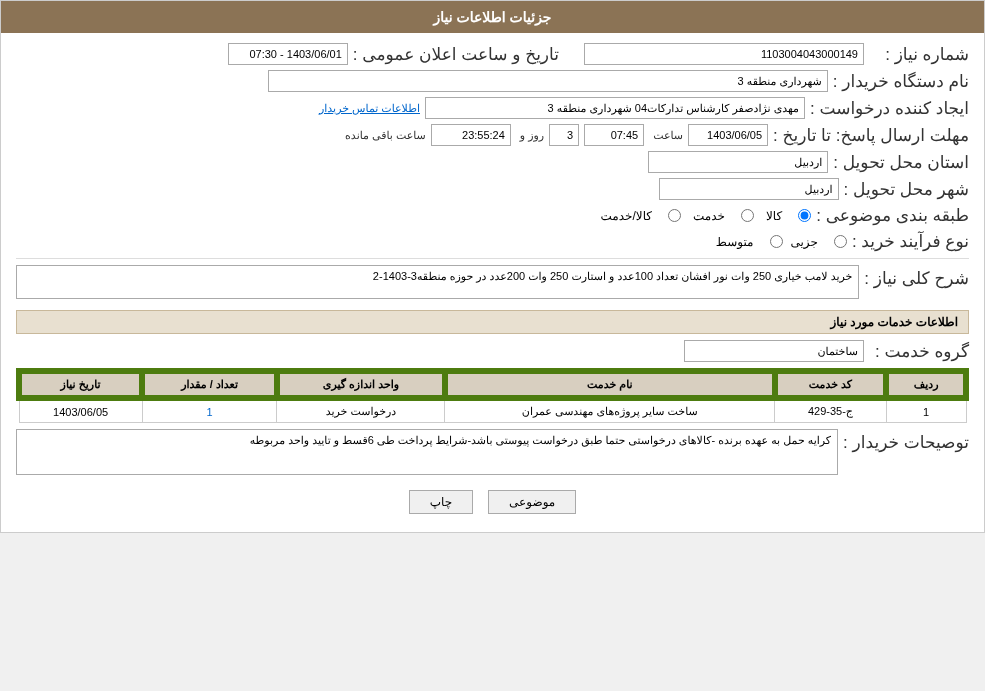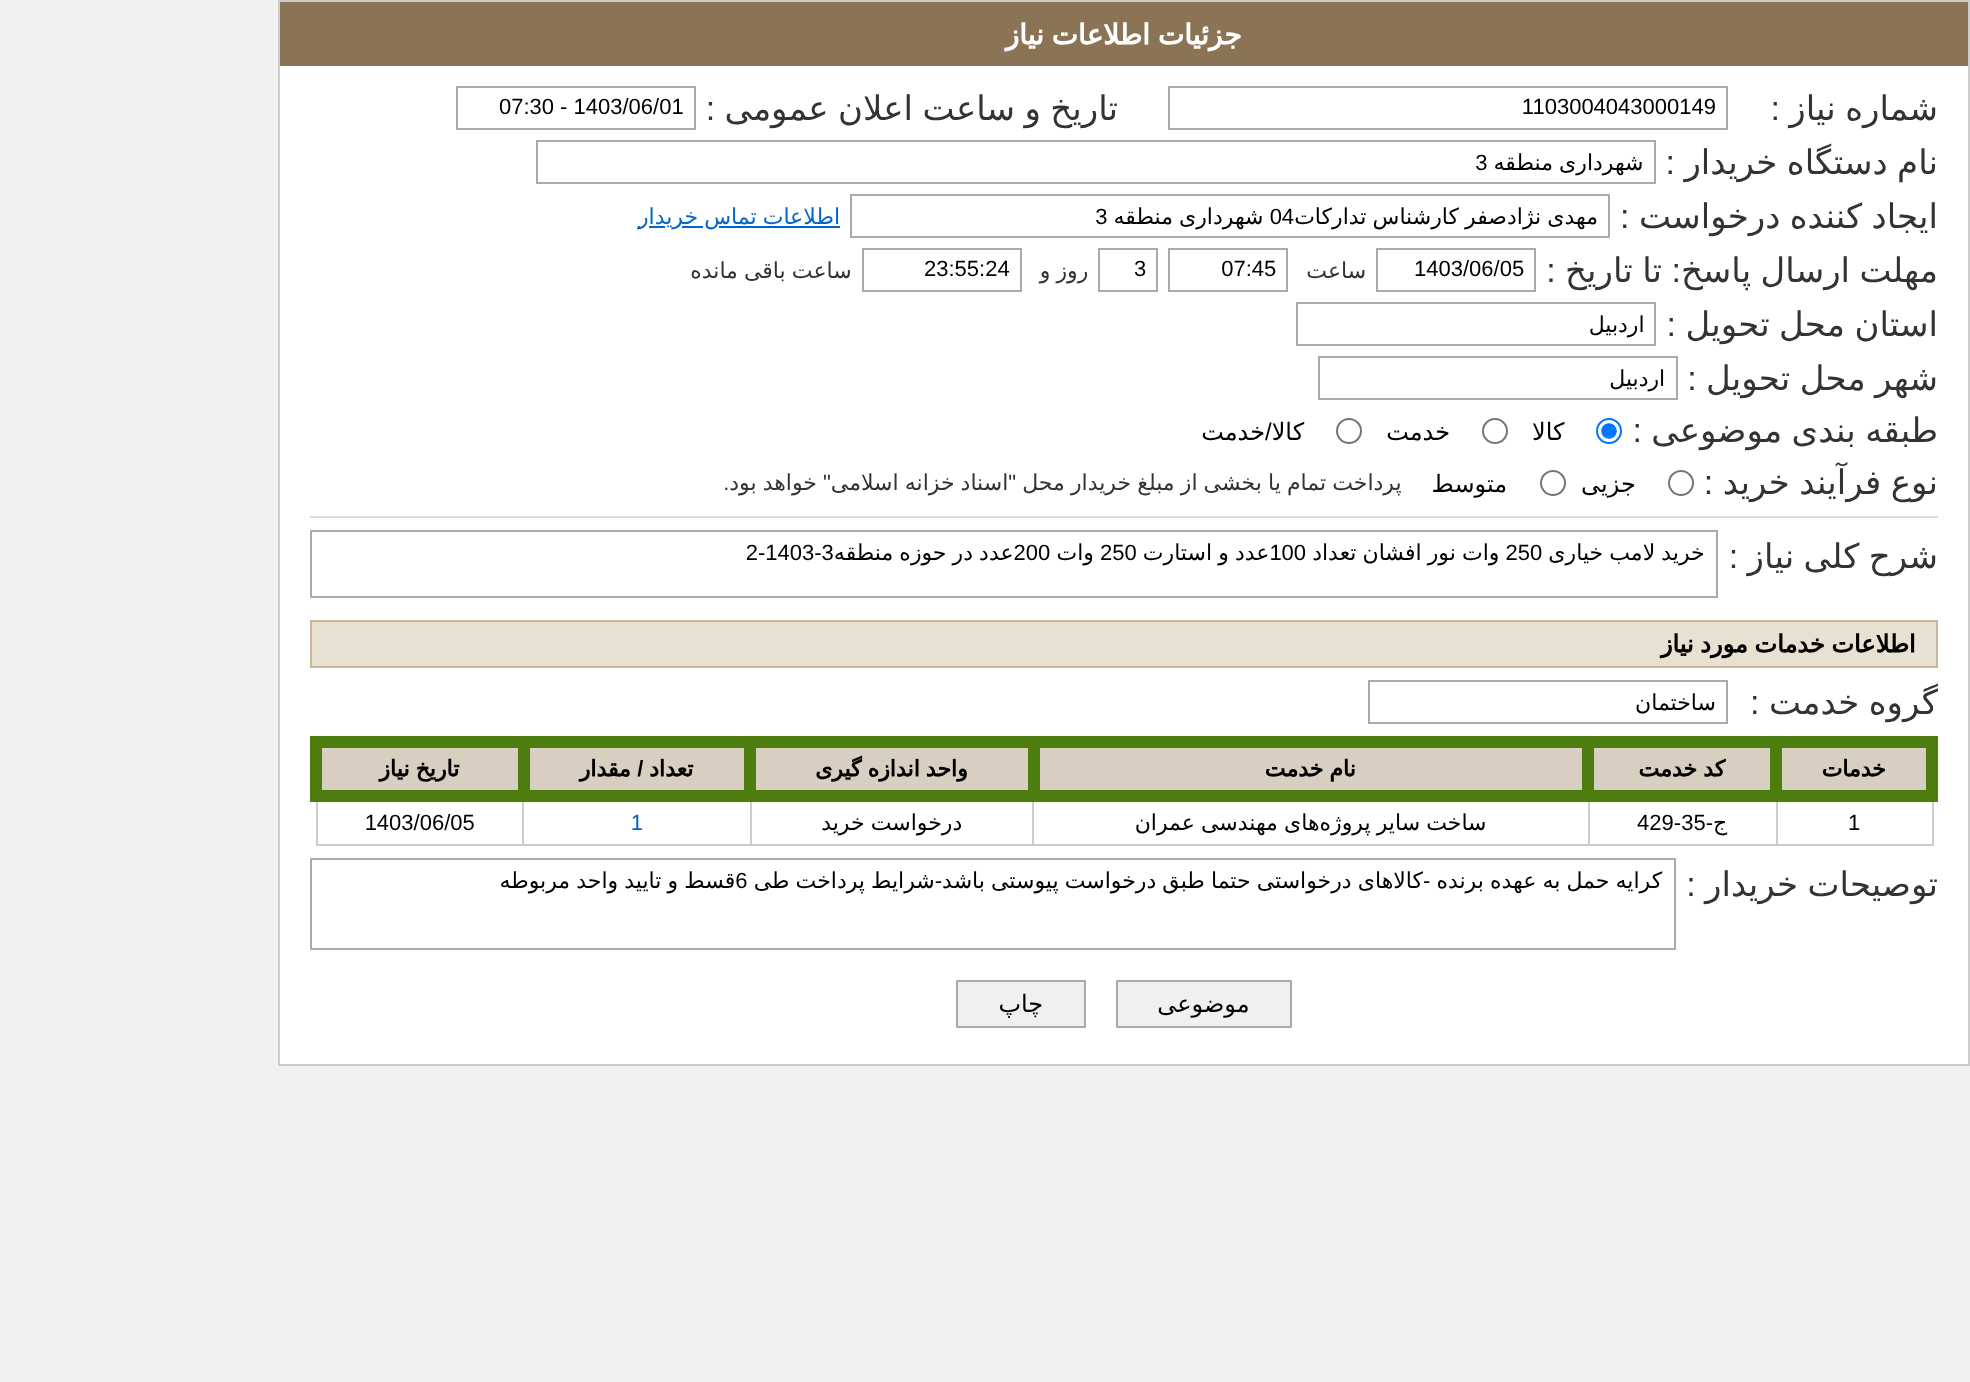--- a/index.html
+++ b/index.html
@@ -3,21 +3,21 @@
   <meta charset="utf-8">
   <style>
     * { box-sizing: border-box; margin: 0; padding: 0; }
     body {
       font-family: Tahoma, Arial, sans-serif;
       font-size: 12px;
       background: #f0f0f0;
       direction: rtl;
     }
     .container {
-      width: 846px;
+      width: 985px;
       background: #fff;
       border: 1px solid #ccc;
     }
     .header {
       background: #8B7355;
       color: #fff;
       text-align: center;
       padding: 8px 12px;
       font-size: 14px;
       font-weight: bold;
@@ -212,21 +212,20 @@
       <div class="radio-group" style="gap:8px;">
         <div class="radio-item">
           <input type="radio" name="noe" style="">
           <span>جزیی</span>
         </div>
         <div class="radio-item">
           <input type="radio" name="noe" style="">
           <span>متوسط</span>
         </div>
       </div>
-      <span class="note-text" style="margin-right:10px; color:#333;">پرداخت تمام یا بخشی از مبلغ خریدار محل "اسناد خزانه اسلامی" خواهد بود.</span>
     </div>
 
     <hr class="divider">
 
     <div class="form-row" style="align-items:flex-start;">
       <span class="label" style="padding-top:3px;">شرح کلی نیاز :</span>
       <div style="flex:1;">
         <textarea class="textarea-field" rows="2" readonly="" style="">خرید لامب خیاری 250 وات نور افشان تعداد 100عدد و استارت 250 وات 200عدد در حوزه منطقه3-1403-2</textarea>
       </div>
     </div>
@@ -236,21 +235,21 @@
     </div>
 
     <div class="form-row">
       <span class="label">گروه خدمت :</span>
       <input class="input-field input-medium" type="text" value="ساختمان" readonly="" style="">
     </div>
 
     <table class="data-table">
       <thead>
         <tr>
-          <th>خدمات</th>
+          <th>ردیف</th>
           <th>کد خدمت</th>
           <th>نام خدمت</th>
           <th>واحد اندازه گیری</th>
           <th>تعداد / مقدار</th>
           <th>تاریخ نیاز</th>
         </tr>
       </thead>
       <tbody>
         <tr>
           <td>1</td>

